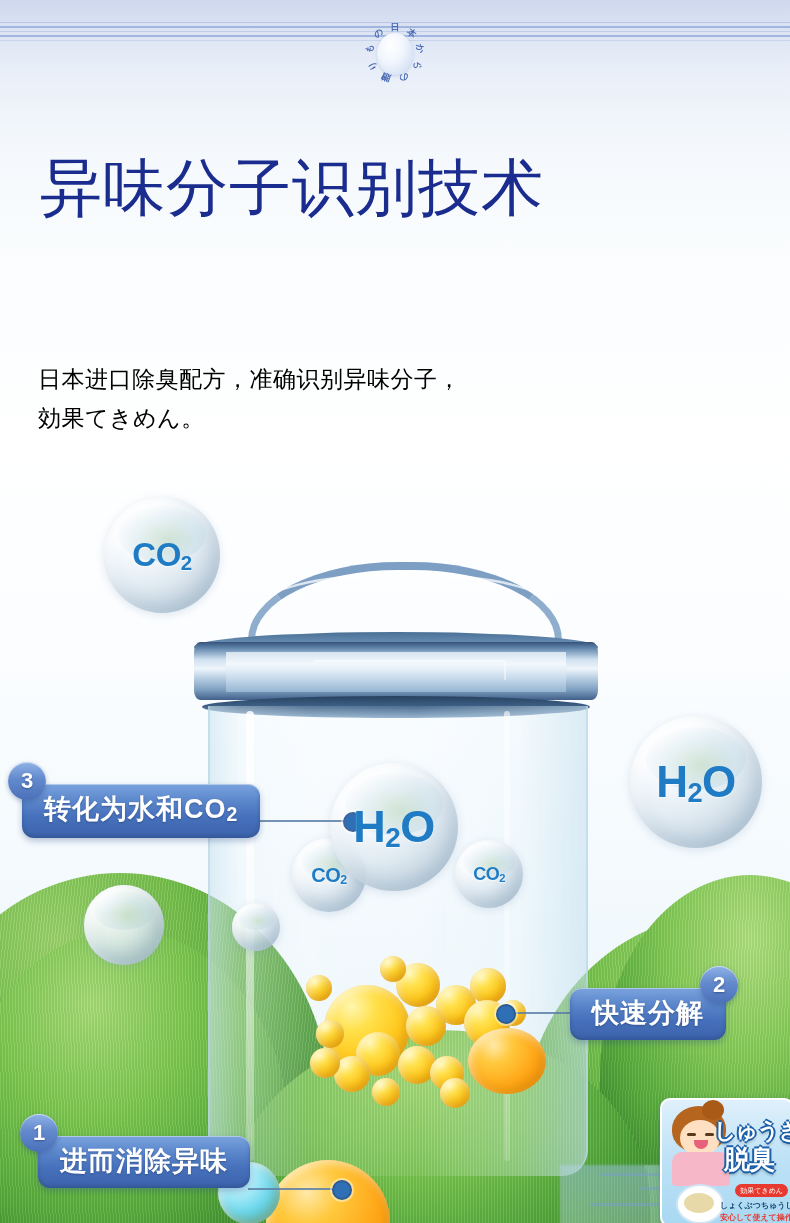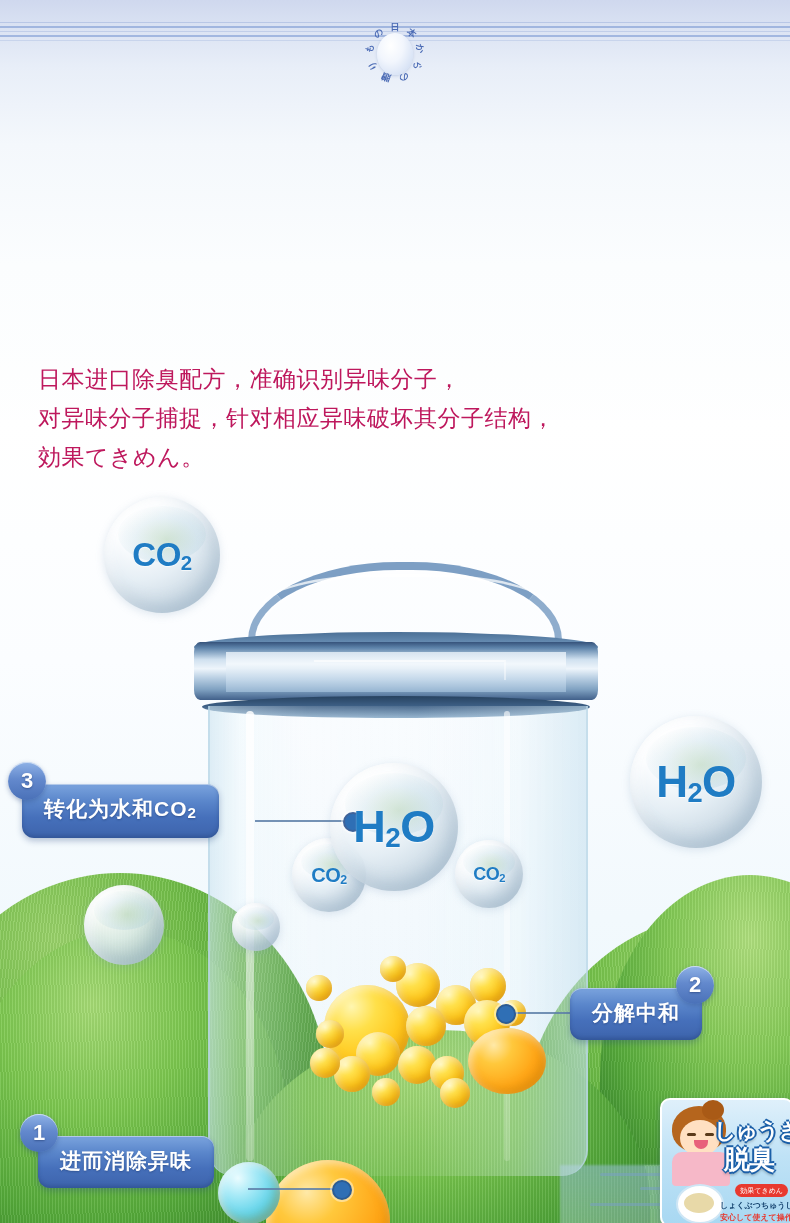--- a/index.html
+++ b/index.html
@@ -44,21 +44,21 @@
   .h-line1{
     font-size:62px;line-height:72px;color:#1b2c8f;font-weight:400;
     letter-spacing:1px;white-space:nowrap;
   }
   .h-line2{
     font-size:60px;line-height:70px;color:#161f7d;font-weight:700;
     letter-spacing:1px;white-space:nowrap;margin-top:6px;
   }
 
   
-  .body-copy{position:absolute;left:38px;top:364px;width:700px;color:#be185d;}
+  .body-copy{position:absolute;left:38px;top:364px;width:700px;color:#000000;}
   .body-copy p{margin:0 0 9px 0;font-size:23px;line-height:30px;letter-spacing:.5px;font-weight:400;}
 
   
   .grass-wrap{position:absolute;left:0;top:855px;width:790px;height:368px;overflow:hidden;}
   .hill{
     position:absolute;border-radius:50% 50% 0 0 / 70% 70% 0 0;
     background:
       repeating-linear-gradient(96deg,rgba(255,255,255,.10) 0px,rgba(255,255,255,.10) 1px,rgba(0,0,0,.05) 1px,rgba(0,0,0,.05) 3px),
       radial-gradient(ellipse at 35% 20%,#9ad36a 0%,#74c04a 32%,#4ea337 62%,#2f7c27 100%);
   }
@@ -180,21 +180,21 @@
   .mol.orange{background:radial-gradient(circle at 33% 26%,#ffe9a8 0%,#ffc83c 26%,#ffa617 60%,#ef8c08 88%,#d87806 100%);}
   .mol.cyan{background:radial-gradient(circle at 32% 26%,#eafcff 0%,#a7eaf7 28%,#63d4ea 60%,#33b8d6 88%,#1f9ec0 100%);}
 
   
   .callout{position:absolute;}
   .pill{
     position:relative;display:inline-block;
     padding:9px 22px 11px 22px;border-radius:12px;
     background:linear-gradient(180deg,#7ba4de 0%,#5a86cb 32%,#4670bb 62%,#3d64ac 100%);
     box-shadow:0 3px 6px rgba(45,75,130,.32),inset 0 1px 0 rgba(255,255,255,.45),inset 0 -2px 4px rgba(30,55,105,.35);
-    color:#ffffff;font-size:21px;line-height:32px;font-weight:700;letter-spacing:1px;white-space:nowrap;
+    color:#ffffff;font-size:27px;line-height:32px;font-weight:700;letter-spacing:1px;white-space:nowrap;
     text-shadow:0 1px 2px rgba(25,50,100,.45);
   }
   .pill .sub{font-size:.72em;vertical-align:baseline;position:relative;top:.16em;}
   .badge{
     position:absolute;width:38px;height:38px;border-radius:50%;
     background:linear-gradient(180deg,#8fb2e6 0%,#6389cd 45%,#4a71b8 100%);
     box-shadow:0 2px 5px rgba(40,70,125,.35),inset 0 1px 0 rgba(255,255,255,.55);
     color:#fff;font-size:22px;line-height:38px;text-align:center;font-weight:700;
     text-shadow:0 1px 2px rgba(25,50,100,.5);
   }
@@ -268,25 +268,25 @@
     <div class="ring-char" id="lc2" style="transform: translate(25.6px, -4.5px) rotate(80deg);">か</div>
     <div class="ring-char" id="lc3" style="transform: translate(22.5px, 13px) rotate(120deg);">ら</div>
     <div class="ring-char" id="lc4" style="transform: translate(8.9px, 24.4px) rotate(160deg);">の</div>
     <div class="ring-char" id="lc5" style="transform: translate(-8.9px, 24.4px) rotate(200deg);">贈</div>
     <div class="ring-char" id="lc6" style="transform: translate(-22.5px, 13px) rotate(240deg);">り</div>
     <div class="ring-char" id="lc7" style="transform: translate(-25.6px, -4.5px) rotate(280deg);">も</div>
     <div class="ring-char" id="lc8" style="transform: translate(-16.7px, -19.9px) rotate(320deg);">の</div>
   </div>
 
   <div class="headline">
+    <div class="h-line1">异味分子识别技术</div>
   </div>
 
   <div class="body-copy">
     <p>日本进口除臭配方，准确识别异味分子，</p>
-    <p>对异味分子捕捉，针对相应异味破坏其分子结构，</p>
     <p>効果てきめん。</p>
   </div>
 
   <div class="grass-wrap">
     <div class="hill right"></div>
     <div class="hill rightb"></div>
     <div class="hill left"></div>
     <div class="hill leftb"></div>
     <div class="hill center"></div>
     <div class="water"></div>
@@ -370,21 +370,21 @@
     <span class="pill">
       <span>转化为水和CO</span><span class="sub">2</span>
     </span>
     <span class="badge" style="left:-14px;top:-22px;">3</span>
   </div>
 
   <div class="leader" style="left:505px;top:1012px;width:80px;"></div>
   <div class="leader-dot on-yellow" style="left:496px;top:1004px;"></div>
   <div class="callout" style="left:570px;top:988px;">
     <span class="pill">
-      <span>分解中和</span>
+      <span>快速分解</span>
     </span>
     <span class="badge" style="right:-12px;top:-22px;">2</span>
   </div>
 
   <div class="leader" style="left:248px;top:1188px;width:90px;"></div>
   <div class="leader-dot on-yellow" style="left:332px;top:1180px;"></div>
   <div class="callout" style="left:38px;top:1136px;">
     <span class="pill">
       <span>进而消除异味</span>
     </span>

